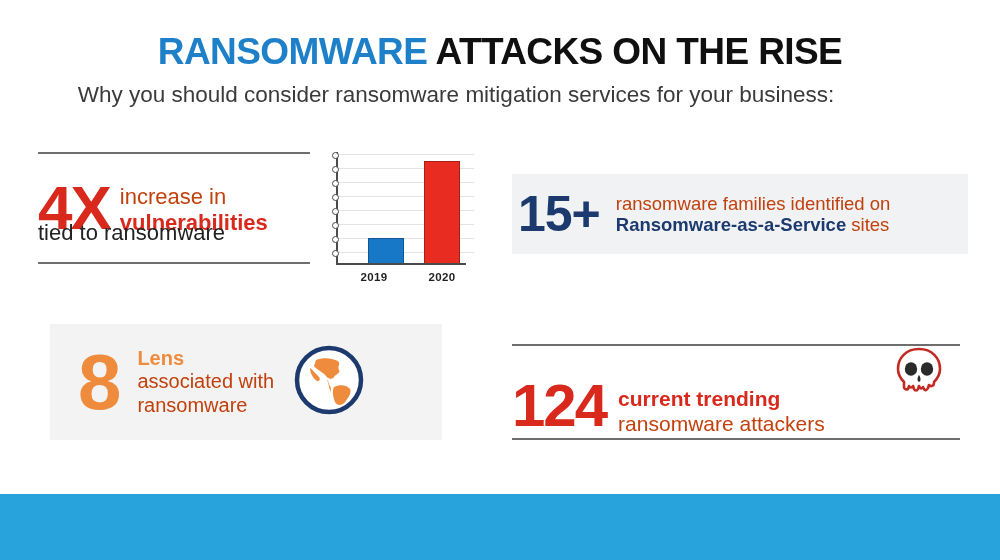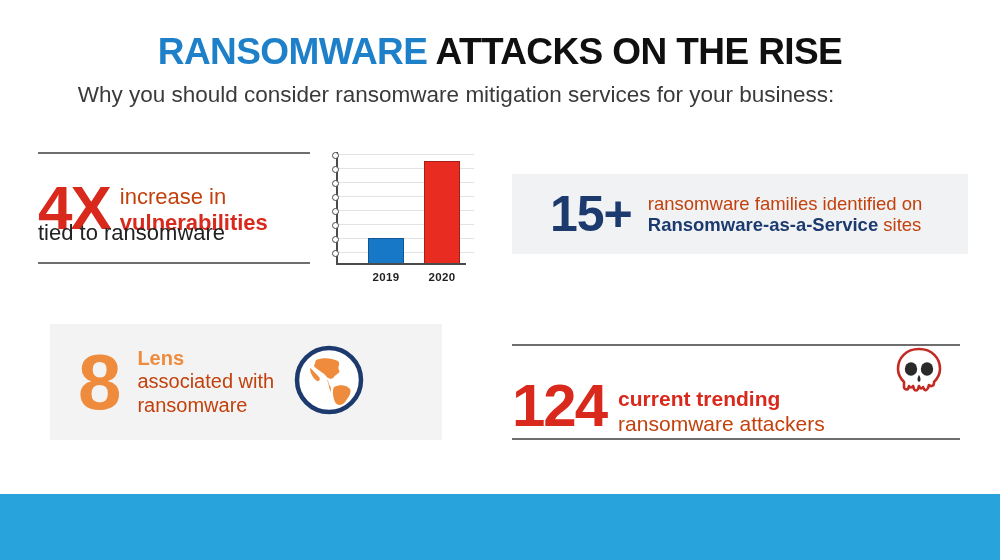--- a/index.html
+++ b/index.html
@@ -147,21 +147,21 @@
   #stat-15 {
     left: 512px; top: 174px;
     width: 456px; height: 80px;
     background: #f1f2f4;
     display: flex;
     align-items: center;
   }
   #stat-15 .big-number {
     color: #1C3A6E;
     font-size: 50px;
-    margin-left: 38px;
+    margin-left: 6px;
     margin-right: 16px;
     letter-spacing: -1px;
   }
   #stat-15 .stat-text { font-size: 18.5px; }
 
   
   #stat-8 {
     left: 50px; top: 324px;
     width: 392px; height: 116px;
     background: #f3f3f3;
@@ -270,21 +270,21 @@
   <div class="axis-tick" style="top:2px;"></div>
   <div class="axis-tick" style="top:16px;"></div>
   <div class="axis-tick" style="top:30px;"></div>
   <div class="axis-tick" style="top:44px;"></div>
   <div class="axis-tick" style="top:58px;"></div>
   <div class="axis-tick" style="top:72px;"></div>
   <div class="axis-tick" style="top:86px;"></div>
   <div class="axis-tick" style="top:100px;"></div>
   <div id="baseline"></div>
 
-  <div class="chart-xlabel" id="xlabel-0" style="left: 28px; width: 64px; text-align: center;">2019</div>
+  <div class="chart-xlabel" id="xlabel-0" style="left: 16px; width: 64px; text-align: center;">2019</div>
   <div class="chart-xlabel" id="xlabel-1" style="left: 84px; width: 64px;">2020</div>
 </div>
 
 <div class="stat-block" id="stat-15">
   <span class="big-number">15+</span>
   <span class="stat-text">
     <span class="t-dark">ransomware families identified on</span><br>
     <span class="t-navy">Ransomware-as-a-Service</span><span class="t-dark"> sites</span>
   </span>
 </div>

